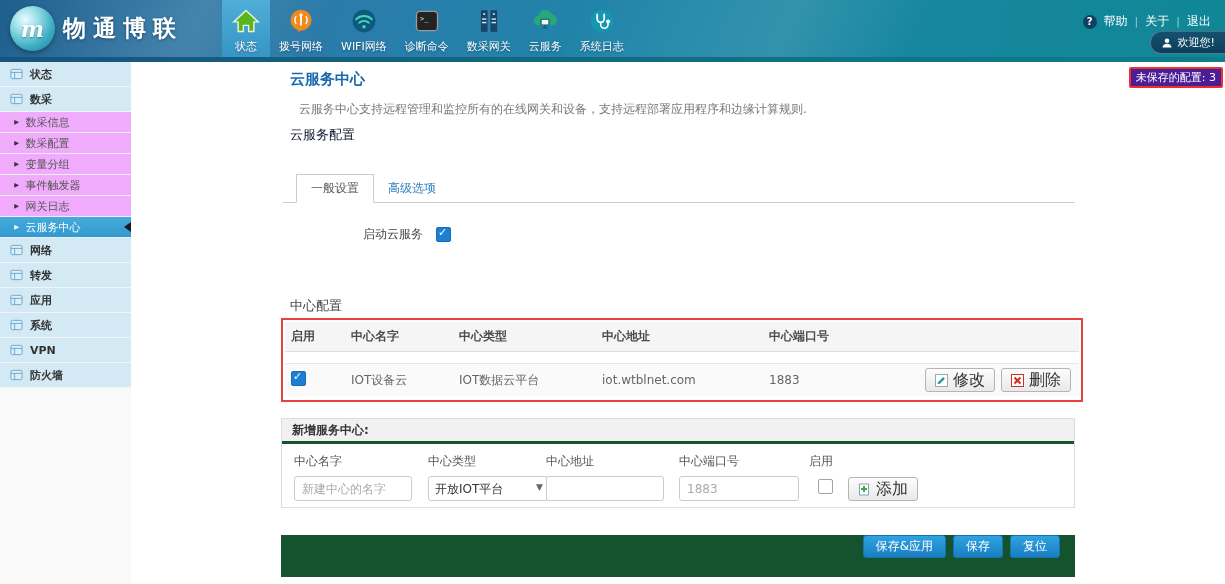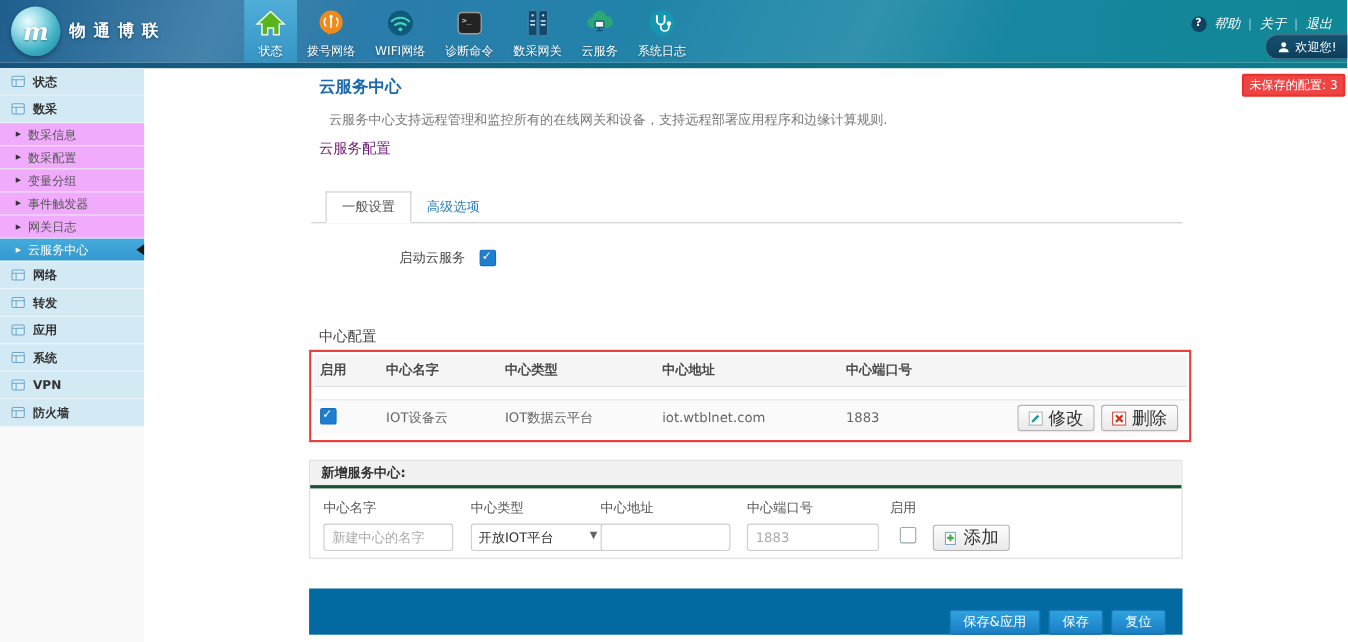--- a/index.html
+++ b/index.html
@@ -22,31 +22,31 @@
     pointer-events:none;
   }
   .logo-wrap { position:absolute; left:10px; top:5px; height:47px; display:flex; align-items:center; z-index:3; }
   .logo-globe {
     width:45px; height:45px; border-radius:50%;
     background: radial-gradient(circle at 34% 30%, #eafcff 0%, #9fdfe8 28%, #3fb0c4 62%, #167d9b 100%);
     display:flex; align-items:center; justify-content:center;
     box-shadow: 0 2px 5px rgba(0,0,0,.35);
   }
   .logo-globe span { color:#fff; font-size:22px; font-style:italic; font-weight:bold; font-family:"DejaVu Serif", serif; text-shadow:0 1px 2px rgba(0,60,80,.5); }
-  .logo-text { color:#fff; font-size:15px; font-weight:bold; letter-spacing:7px; margin-left:8px; text-shadow:0 1px 3px rgba(0,40,70,.55); }
+  .logo-text { color:#fff; font-size:23px; font-weight:bold; letter-spacing:7px; margin-left:8px; text-shadow:0 1px 3px rgba(0,40,70,.55); }
 
   .topnav { position:absolute; left:222px; top:0; height:57px; display:flex; z-index:3; }
   .nav-item { height:57px; padding:4px 9px 0 9px; display:flex; flex-direction:column; align-items:center; justify-content:flex-start; cursor:pointer; }
   .nav-item.active { background: linear-gradient(180deg,#4fadd8,#3795c4); }
   .nav-ico { width:30px; height:30px; display:flex; align-items:center; justify-content:center; margin-top:2px; }
   .nav-label { color:#fff; font-size:11px; margin-top:3px; white-space:nowrap; text-shadow:0 1px 2px rgba(0,40,70,.5); }
 
   .toplinks { position:absolute; right:14px; top:13px; display:flex; align-items:center; gap:7px; color:#fff; font-size:12px; z-index:4; }
   .toplinks .qmark { width:14px; height:14px; border-radius:50%; background:#10425f; color:#fff; font-size:10px; font-weight:bold; display:flex; align-items:center; justify-content:center; }
-  .toplinks a { color:#fff; text-decoration:none; cursor:pointer;font-style:italic; }
+  .toplinks a { color:#fff; text-decoration:none; cursor:pointer; }
   .toplinks .sep { opacity:.55; font-size:11px; }
 
   .welcome-pill {
     position:absolute; right:-4px; top:31px; z-index:4;
     background:linear-gradient(180deg,#14516f,#0d3f5c); border:1px solid rgba(255,255,255,.25); border-right:none;
     border-radius:11px 0 0 11px; color:#fff; font-size:11px;
     display:flex; align-items:center; gap:5px; padding:3px 14px 3px 10px;
   }
 
   .topbar-strip { position:absolute; left:0; top:57px; width:1225px; height:5px;
@@ -58,26 +58,26 @@
     display:flex; align-items:center; gap:7px; padding-left:10px; }
   .side-item { height:25px; background:#d3e9f4; border-bottom:1px solid #eef6fa; display:flex; align-items:center; gap:7px; padding-left:10px; color:#333; font-size:11px; font-weight:bold; cursor:pointer; }
   .side-sub { height:21px; background:#f0abfc; border-bottom:1px solid #ededed; display:flex; align-items:center; gap:6px; padding-left:14px; color:#555; font-size:11px; cursor:pointer; position:relative; }
   .side-sub .caret { font-size:7px; color:#333; transform:scale(.9); }
   .side-sub.selected { background:linear-gradient(180deg,#45aadb,#339ad0); color:#fff; }
   .side-sub.selected .caret { color:#fff; }
   .sel-arrow { position:absolute; right:0; top:50%; margin-top:-5px; width:0; height:0;
     border-top:5px solid transparent; border-bottom:5px solid transparent; border-right:7px solid #1b1b1b; }
 
   
-  .unsaved-badge { position:absolute; right:2px; top:67px; background:#ef4444; border:2px solid #e8322a;
+  .unsaved-badge { position:absolute; right:2px; top:67px; background:#4c1d95; border:2px solid #e8322a;
     color:#fff; font-size:11px; padding:1px 5px; border-radius:2px; z-index:5; }
 
   .page-title { position:absolute; left:290px; top:70px; color:#1a69ac; font-size:15px; font-weight:bold; }
   .page-desc { position:absolute; left:299px; top:101px; color:#787878; font-size:12px; }
-  .sect-config { position:absolute; left:290px; top:126px; color:#701a75; font-size:13px; }
+  .sect-config { position:absolute; left:290px; top:126px; color:#0f172a; font-size:13px; }
 
   .tabbar { position:absolute; left:283px; top:179px; width:792px; height:24px; border-bottom:1px solid #ccc; display:flex; align-items:flex-end; }
   .tab { font-size:12px; padding:5px 14px; cursor:pointer; }
   .tab.active { background:#fff; border:1px solid #ccc; border-bottom:1px solid #fff; margin-bottom:-1px; color:#555;margin-left:13px; }
   .tab.plain { color:#2b7fc0; }
 
   .enable-row { position:absolute; left:363px; top:226px; display:flex; align-items:center; gap:13px; }
   .enable-row .lbl { color:#444; font-size:12px; }
 
   .sect-center { position:absolute; left:290px; top:297px; color:#454545; font-size:13px; }
@@ -113,22 +113,22 @@
   .selwrap .chev { position:absolute; right:5px; top:6px; font-size:9px; color:#666; pointer-events:none; }
 
   
   .cb { position:relative; display:inline-block; width:15px; height:15px; }
   .cb input { appearance:none; -webkit-appearance:none; width:15px; height:15px; border:1px solid #9aa7ad; border-radius:2px; background:#fff; cursor:pointer; display:block; }
   .cb.checked input { background:#1d7fd2; border-color:#176dbd; }
   .cb .tick { display:none; }
   .cb.checked .tick { display:block; position:absolute; left:2px; top:-1px; color:#fff; font-size:11px; font-weight:bold; pointer-events:none; }
 
   
-  .footer-bar { position:absolute; left:281px; top:535px; width:794px; height:42px; background:#0369a1;
-    display:flex; align-items:flex-end; justify-content:flex-end; gap:7px; padding-right:15px; }
+  .footer-bar { position:absolute; left:281px; top:535px; width:794px; height:42px; background:#14532d;
+    display:flex; align-items:flex-start; justify-content:flex-end; gap:7px; padding-right:15px; }
   .bluebtn { height:23px; padding:0 12px; background:linear-gradient(180deg,#2fa3e0,#1a7ec2);
     border:1px solid #1673b2; border-radius:3px; color:#fff; font-size:12px; cursor:pointer; font-family:inherit; }
 </style>
 </head>
 <body>
 
 <div class="topbar">
   <div class="logo-wrap">
     <div class="logo-globe">
         <span>m</span>

